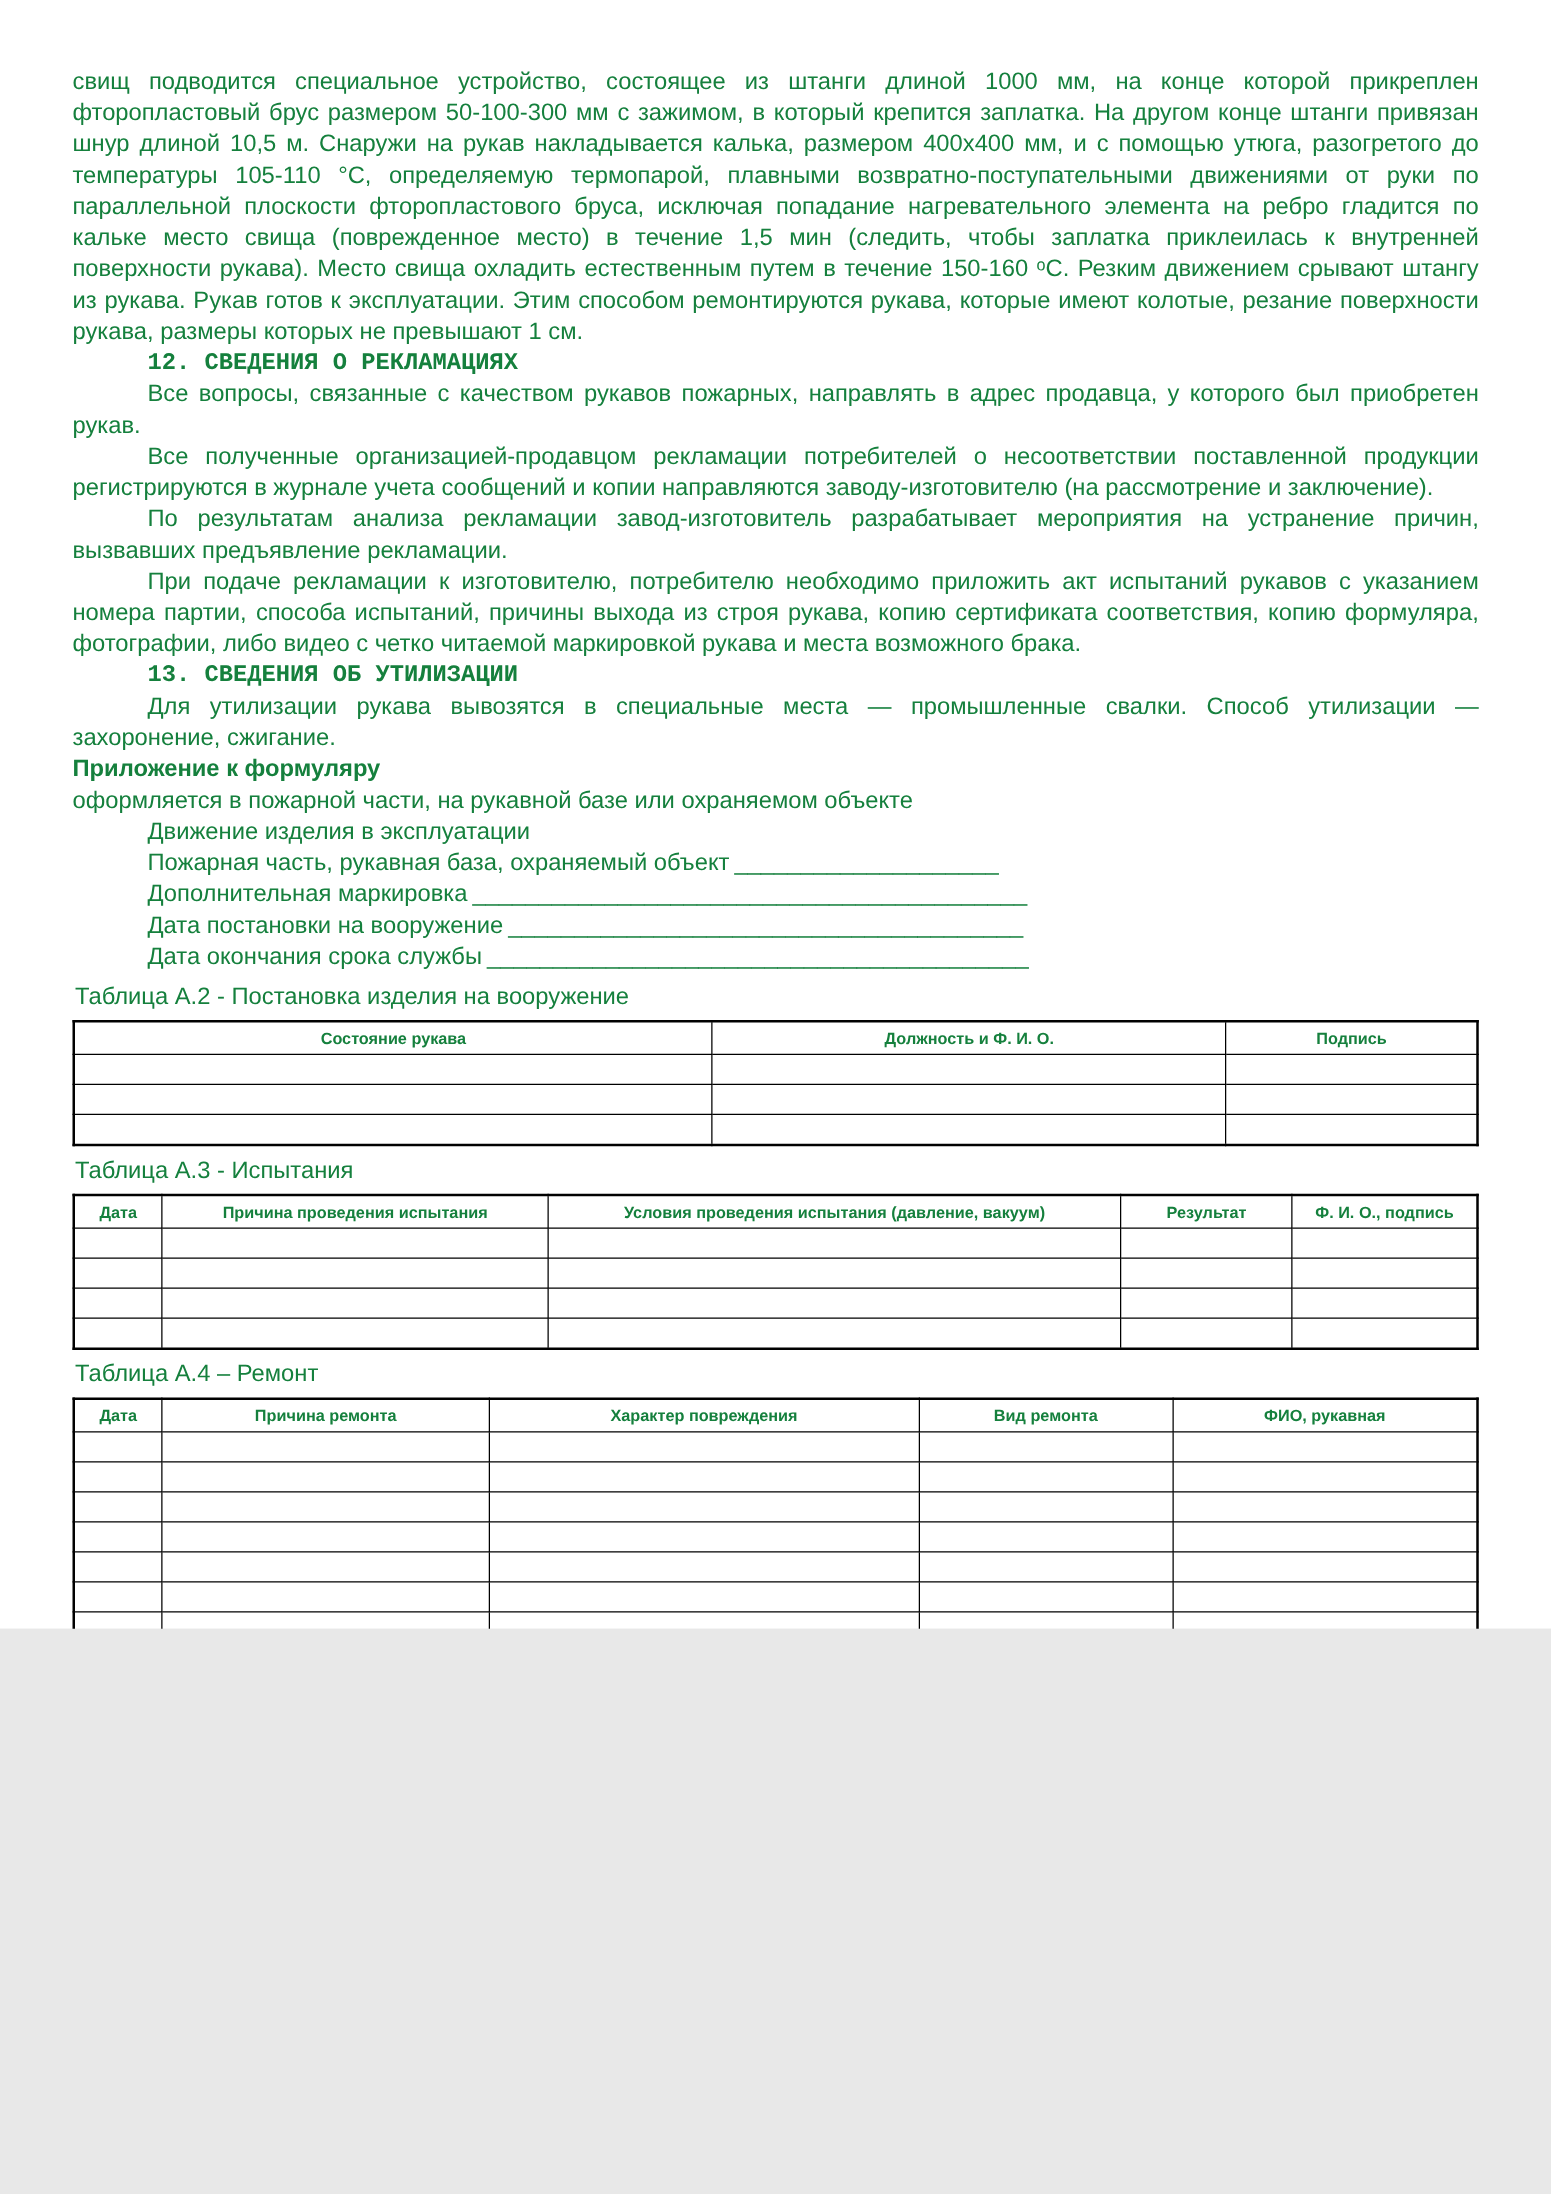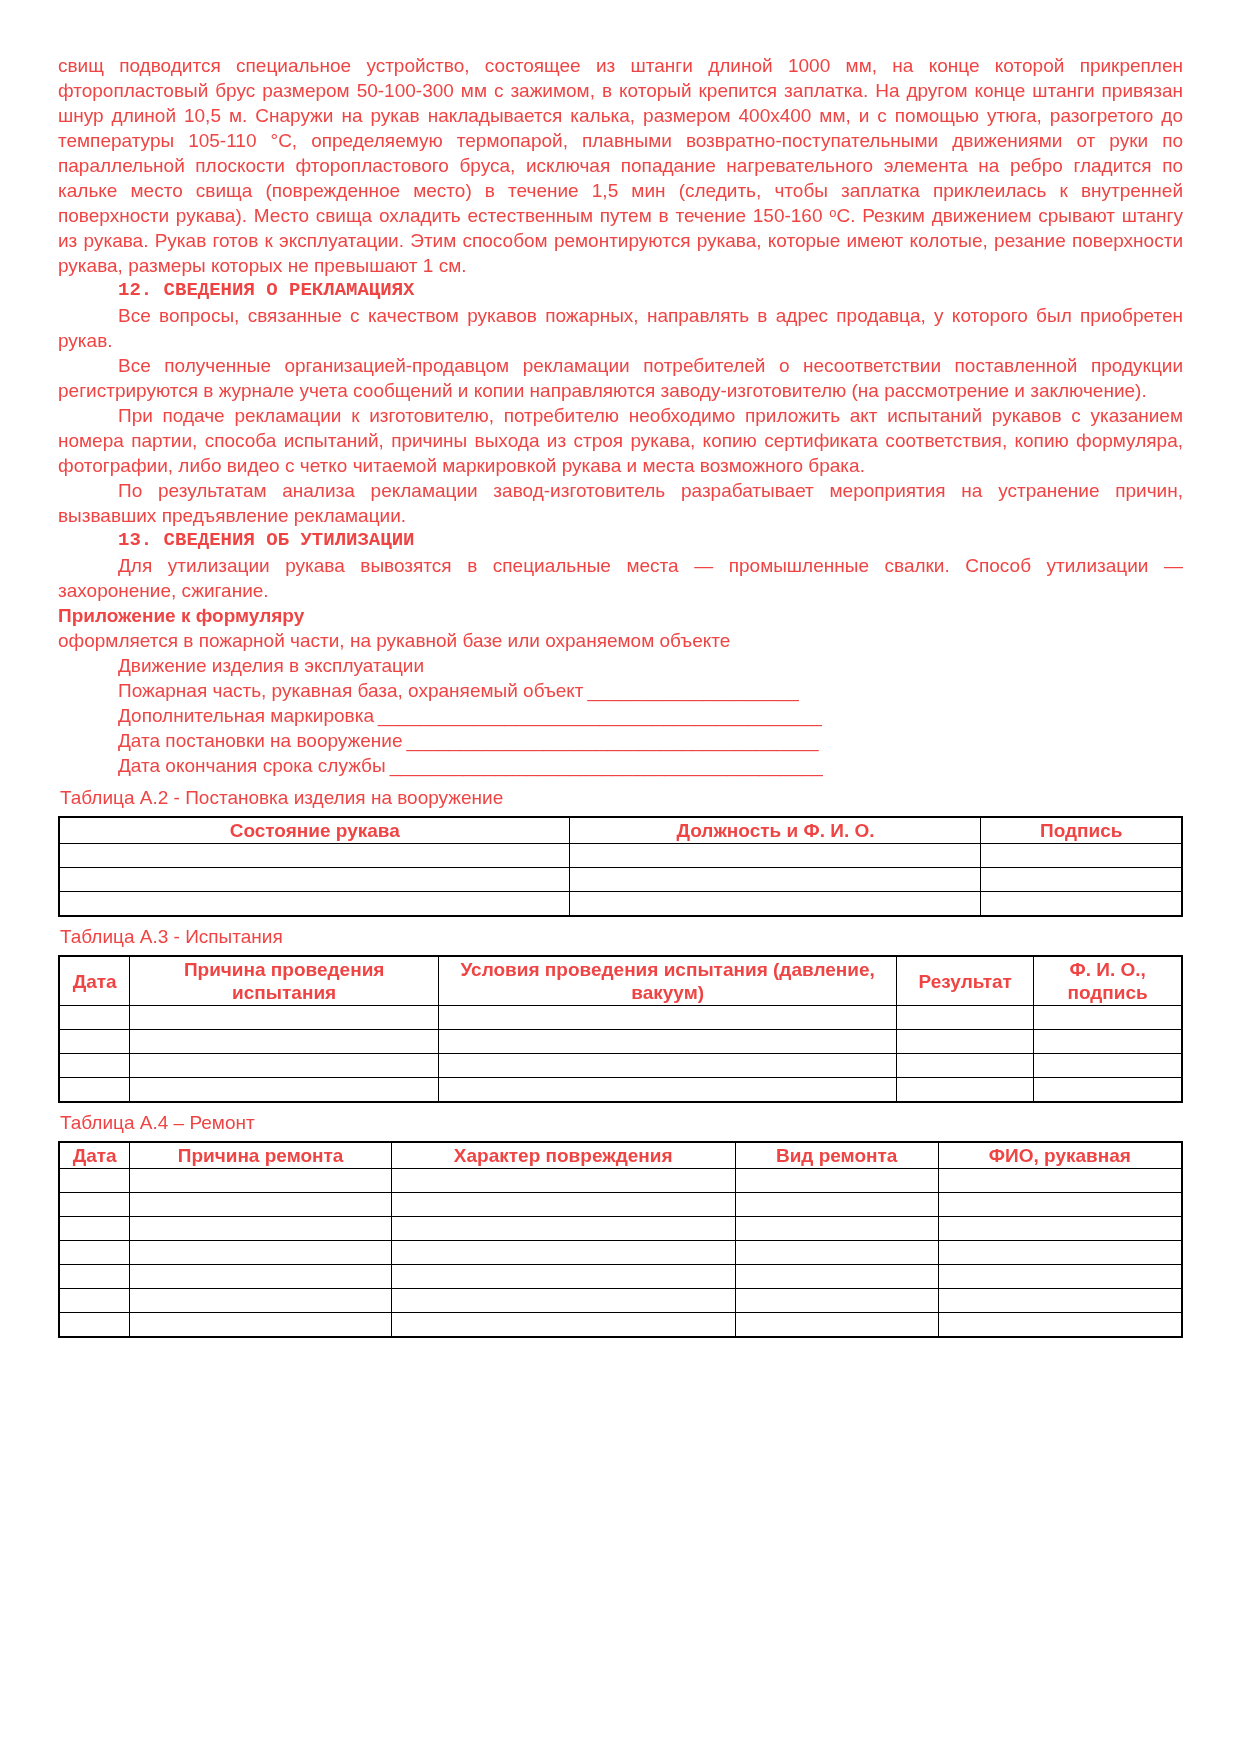--- a/index.html
+++ b/index.html
@@ -1,47 +1,47 @@
 <!DOCTYPE html>
 <html lang="ru"><head>
 <meta charset="utf-8">
 <style>
   html, body { margin: 0; padding: 0; background: #e8e8e8; }
   .page {
     position: relative;
     width: 1241px;
-    height: 1755px;
+    height: 1303px;
     margin: 0 auto;
     background: #ffffff;
     box-sizing: border-box;
     padding: 53px 58px 0 58px;
     font-family: "Liberation Sans", "DejaVu Sans", sans-serif;
     font-size: 19px;
     line-height: 25px;
-    color: #ef4444;
+    color: #15803d;
   }
   p { margin: 0; }
   .just { text-align: justify; }
   .para { text-indent: 60px; }
   .noindent { text-indent: 0; }
   .heading { font-weight: bold; text-indent: 60px; font-family: Liberation Mono, monospace; }
   .centered { padding-right: 55px; }
   .bold { font-weight: bold; }
   .fieldline { padding-left: 60px; white-space: nowrap; }
   .fill { margin-left: 4px; letter-spacing: 0; }
   .tbl-caption { margin: 9px 0 7px 2px; line-height: 22px; }
   table.doc-table {
     border-collapse: collapse;
     width: 100%;
     table-layout: fixed;
     margin-bottom: 2px;
   }
   .doc-table th {
     border: 1.5px solid #000;
-    font-size: 19px;
+    font-size: 13px;
     font-weight: bold;
     line-height: 23px;
     text-align: center;
     vertical-align: middle;
     padding: 1px 3px;
     overflow: hidden;
   }
   .doc-table td {
     border: 1.5px solid #000;
     height: 23px;
@@ -53,22 +53,22 @@
 <body>
 
 <div class="page">
 
   <p class="noindent just">свищ подводится специальное устройство, состоящее из штанги длиной 1000 мм, на конце которой прикреплен фторопластовый брус размером 50-100-300 мм с зажимом, в который крепится заплатка. На другом конце штанги привязан шнур длиной 10,5 м. Снаружи на рукав накладывается калька, размером 400х400 мм, и с помощью утюга, разогретого до температуры 105-110 °С, определяемую термопарой, плавными возвратно-поступательными движениями от руки по параллельной плоскости фторопластового бруса, исключая попадание нагревательного элемента на ребро гладится по кальке место свища (поврежденное место) в течение 1,5 мин (следить, чтобы заплатка приклеилась к внутренней поверхности рукава). Место свища охладить естественным путем в течение 150-160 ᵒС. Резким движением срывают штангу из рукава. Рукав готов к эксплуатации. Этим способом ремонтируются рукава, которые имеют колотые, резание поверхности рукава, размеры которых не превышают 1 см.</p>
 
   <p class="heading">12. СВЕДЕНИЯ О РЕКЛАМАЦИЯХ</p>
 
   <p class="para just">Все вопросы, связанные с качеством рукавов пожарных, направлять в адрес продавца, у которого был приобретен рукав.</p>
   <p class="para just">Все полученные организацией-продавцом рекламации потребителей о несоответствии поставленной продукции регистрируются в журнале учета сообщений и копии направляются заводу-изготовителю (на рассмотрение и заключение).</p>
+  <p class="para just">По результатам анализа рекламации завод-изготовитель разрабатывает мероприятия на устранение причин, вызвавших предъявление рекламации.</p>
   <p class="para just">При подаче рекламации к изготовителю, потребителю необходимо приложить акт испытаний рукавов с указанием номера партии, способа испытаний, причины выхода из строя рукава, копию сертификата соответствия, копию формуляра, фотографии, либо видео с четко читаемой маркировкой рукава и места возможного брака.</p>
-  <p class="para just">По результатам анализа рекламации завод-изготовитель разрабатывает мероприятия на устранение причин, вызвавших предъявление рекламации.</p>
 
   <p class="heading">13. СВЕДЕНИЯ ОБ УТИЛИЗАЦИИ</p>
 
   <p class="para just">Для утилизации рукава вывозятся в специальные места — промышленные свалки. Способ утилизации — захоронение, сжигание.</p>
 
   <p class="centered bold">Приложение к формуляру</p>
   <p class="centered">оформляется в пожарной части, на рукавной базе или охраняемом объекте</p>
 
   <p class="fieldline">Движение изделия в эксплуатации</p>
 

